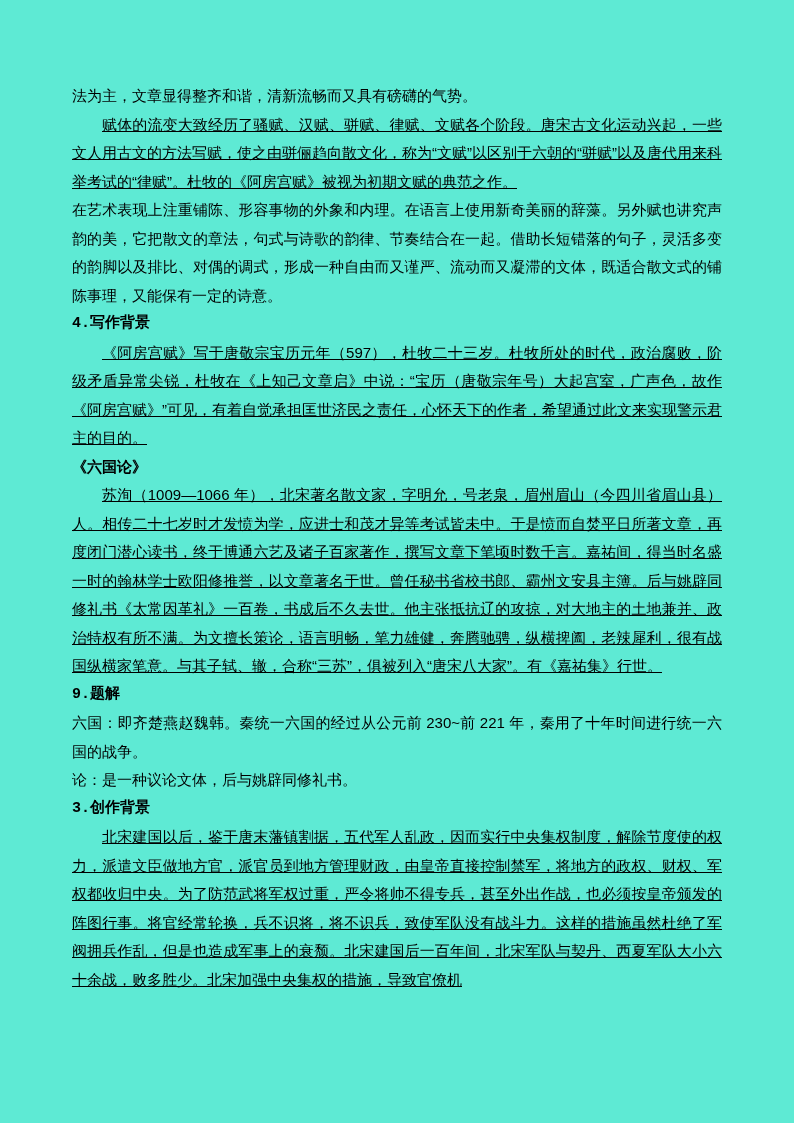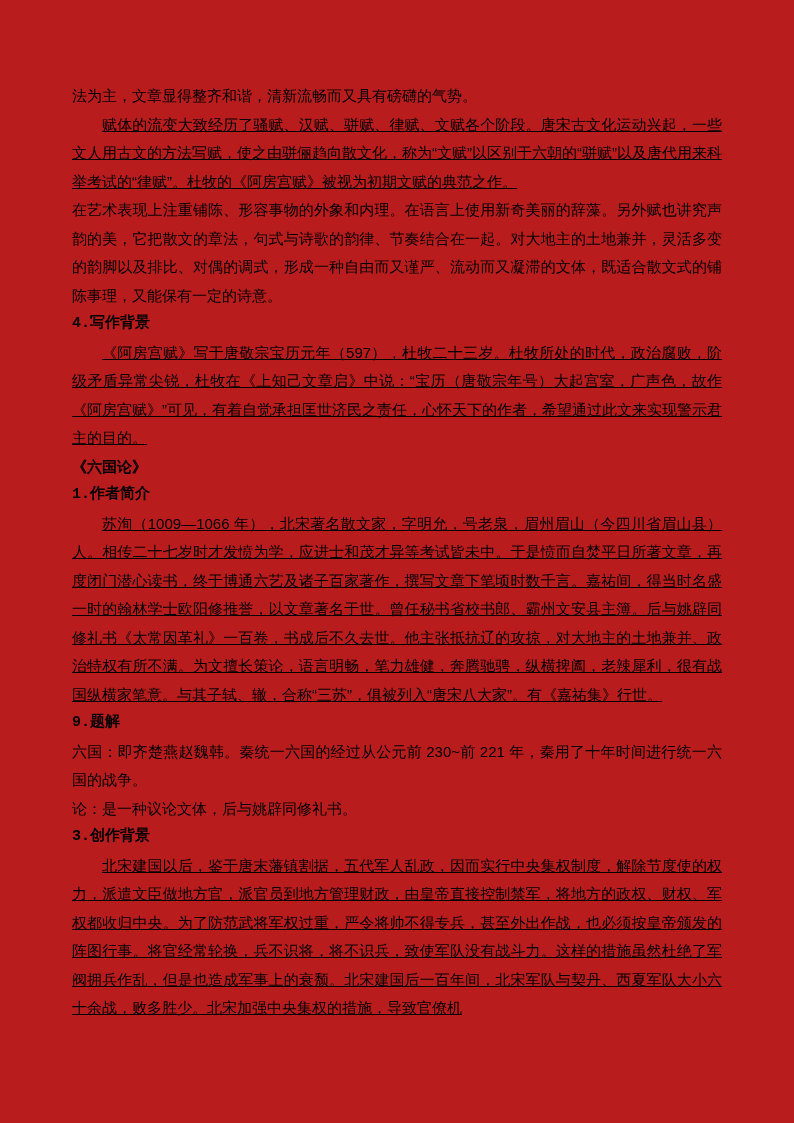--- a/index.html
+++ b/index.html
@@ -12,21 +12,21 @@
     height: 1123px;
     font-family: "Liberation Sans", "DejaVu Sans", sans-serif;
     color: #000000;
   }
   .page {
     position: relative;
     width: 794px;
     height: 1123px;
     box-sizing: border-box;
     padding: 82px 72px 60px 72px;
-    background: #b91c1c;
+    background: #5eead4;
   }
   .doc {
     font-size: 15px;
     line-height: 28.5px;
     text-align: justify;
     text-justify: inter-ideograph;
   }
   p {
     margin: 0;
     padding: 0;
@@ -49,29 +49,28 @@
 </head>
 <body>
 
 <div class="page">
   <div class="doc">
 
     <p class="para">法为主，文章显得整齐和谐，清新流畅而又具有磅礴的气势。</p>
 
     <p class="para indent2">赋体的流变大致经历了骚赋、汉赋、骈赋、律赋、文赋各个阶段。唐宋古文化运动兴起，一些文人用古文的方法写赋，使之由骈俪趋向散文化，称为“文赋”以区别于六朝的“骈赋”以及唐代用来科举考试的“律赋”。杜牧的《阿房宫赋》被视为初期文赋的典范之作。</p>
 
-    <p class="para">在艺术表现上注重铺陈、形容事物的外象和内理。在语言上使用新奇美丽的辞藻。另外赋也讲究声韵的美，它把散文的章法，句式与诗歌的韵律、节奏结合在一起。对大地主的土地兼并，灵活多变的韵脚以及排比、对偶的调式，形成一种自由而又谨严、流动而又凝滞的文体，既适合散文式的铺陈事理，又能保有一定的诗意。</p>
+    <p class="para">在艺术表现上注重铺陈、形容事物的外象和内理。在语言上使用新奇美丽的辞藻。另外赋也讲究声韵的美，它把散文的章法，句式与诗歌的韵律、节奏结合在一起。借助长短错落的句子，灵活多变的韵脚以及排比、对偶的调式，形成一种自由而又谨严、流动而又凝滞的文体，既适合散文式的铺陈事理，又能保有一定的诗意。</p>
 
     <p class="para heading">4.写作背景</p>
 
     <p class="para indent2">《阿房宫赋》写于唐敬宗宝历元年（597），杜牧二十三岁。杜牧所处的时代，政治腐败，阶级矛盾异常尖锐，杜牧在《上知己文章启》中说：“宝历（唐敬宗年号）大起宫室，广声色，故作《阿房宫赋》”可见，有着自觉承担匡世济民之责任，心怀天下的作者，希望通过此文来实现警示君主的目的。</p>
 
     <p class="para title-line">《六国论》</p>
 
-    <p class="para heading">1.作者简介</p>
 
     <p class="para indent2">苏洵（1009—1066 年），北宋著名散文家，字明允，号老泉，眉州眉山（今四川省眉山县）人。相传二十七岁时才发愤为学，应进士和茂才异等考试皆未中。于是愤而自焚平日所著文章，再度闭门潜心读书，终于博通六艺及诸子百家著作，撰写文章下笔顷时数千言。嘉祐间，得当时名盛一时的翰林学士欧阳修推誉，以文章著名于世。曾任秘书省校书郎、霸州文安县主簿。后与姚辟同修礼书《太常因革礼》一百卷，书成后不久去世。他主张抵抗辽的攻掠，对大地主的土地兼并、政治特权有所不满。为文擅长策论，语言明畅，笔力雄健，奔腾驰骋，纵横捭阖，老辣犀利，很有战国纵横家笔意。与其子轼、辙，合称“三苏”，俱被列入“唐宋八大家”。有《嘉祐集》行世。</p>
 
     <p class="para heading">9.题解</p>
 
     <p class="para">六国：即齐楚燕赵魏韩。秦统一六国的经过从公元前 230~前 221 年，秦用了十年时间进行统一六国的战争。</p>
 
     <p class="para">论：是一种议论文体，后与姚辟同修礼书。</p>
 
     <p class="para heading">3.创作背景</p>

